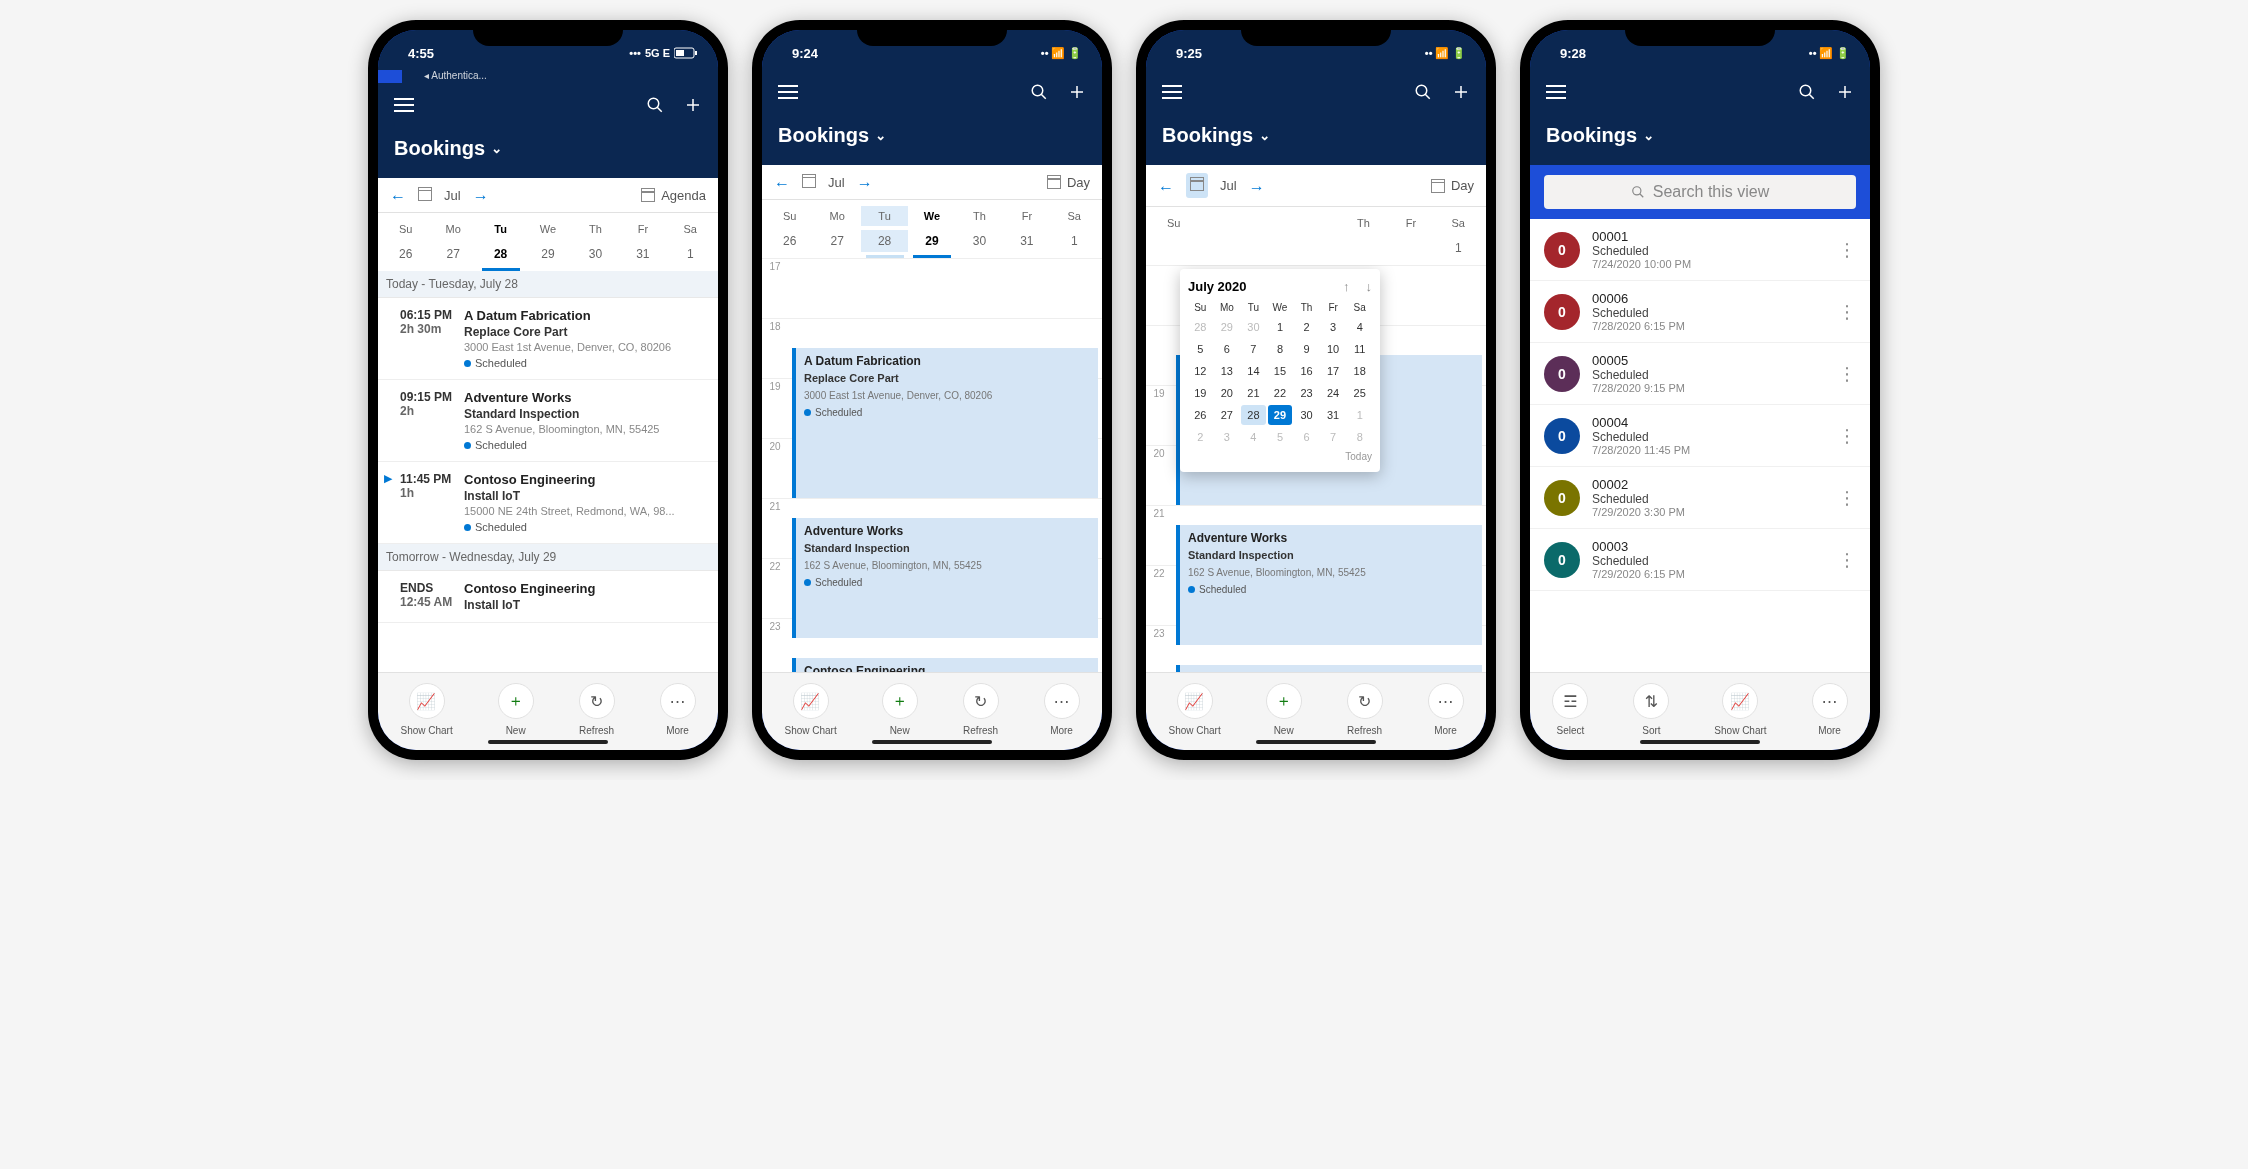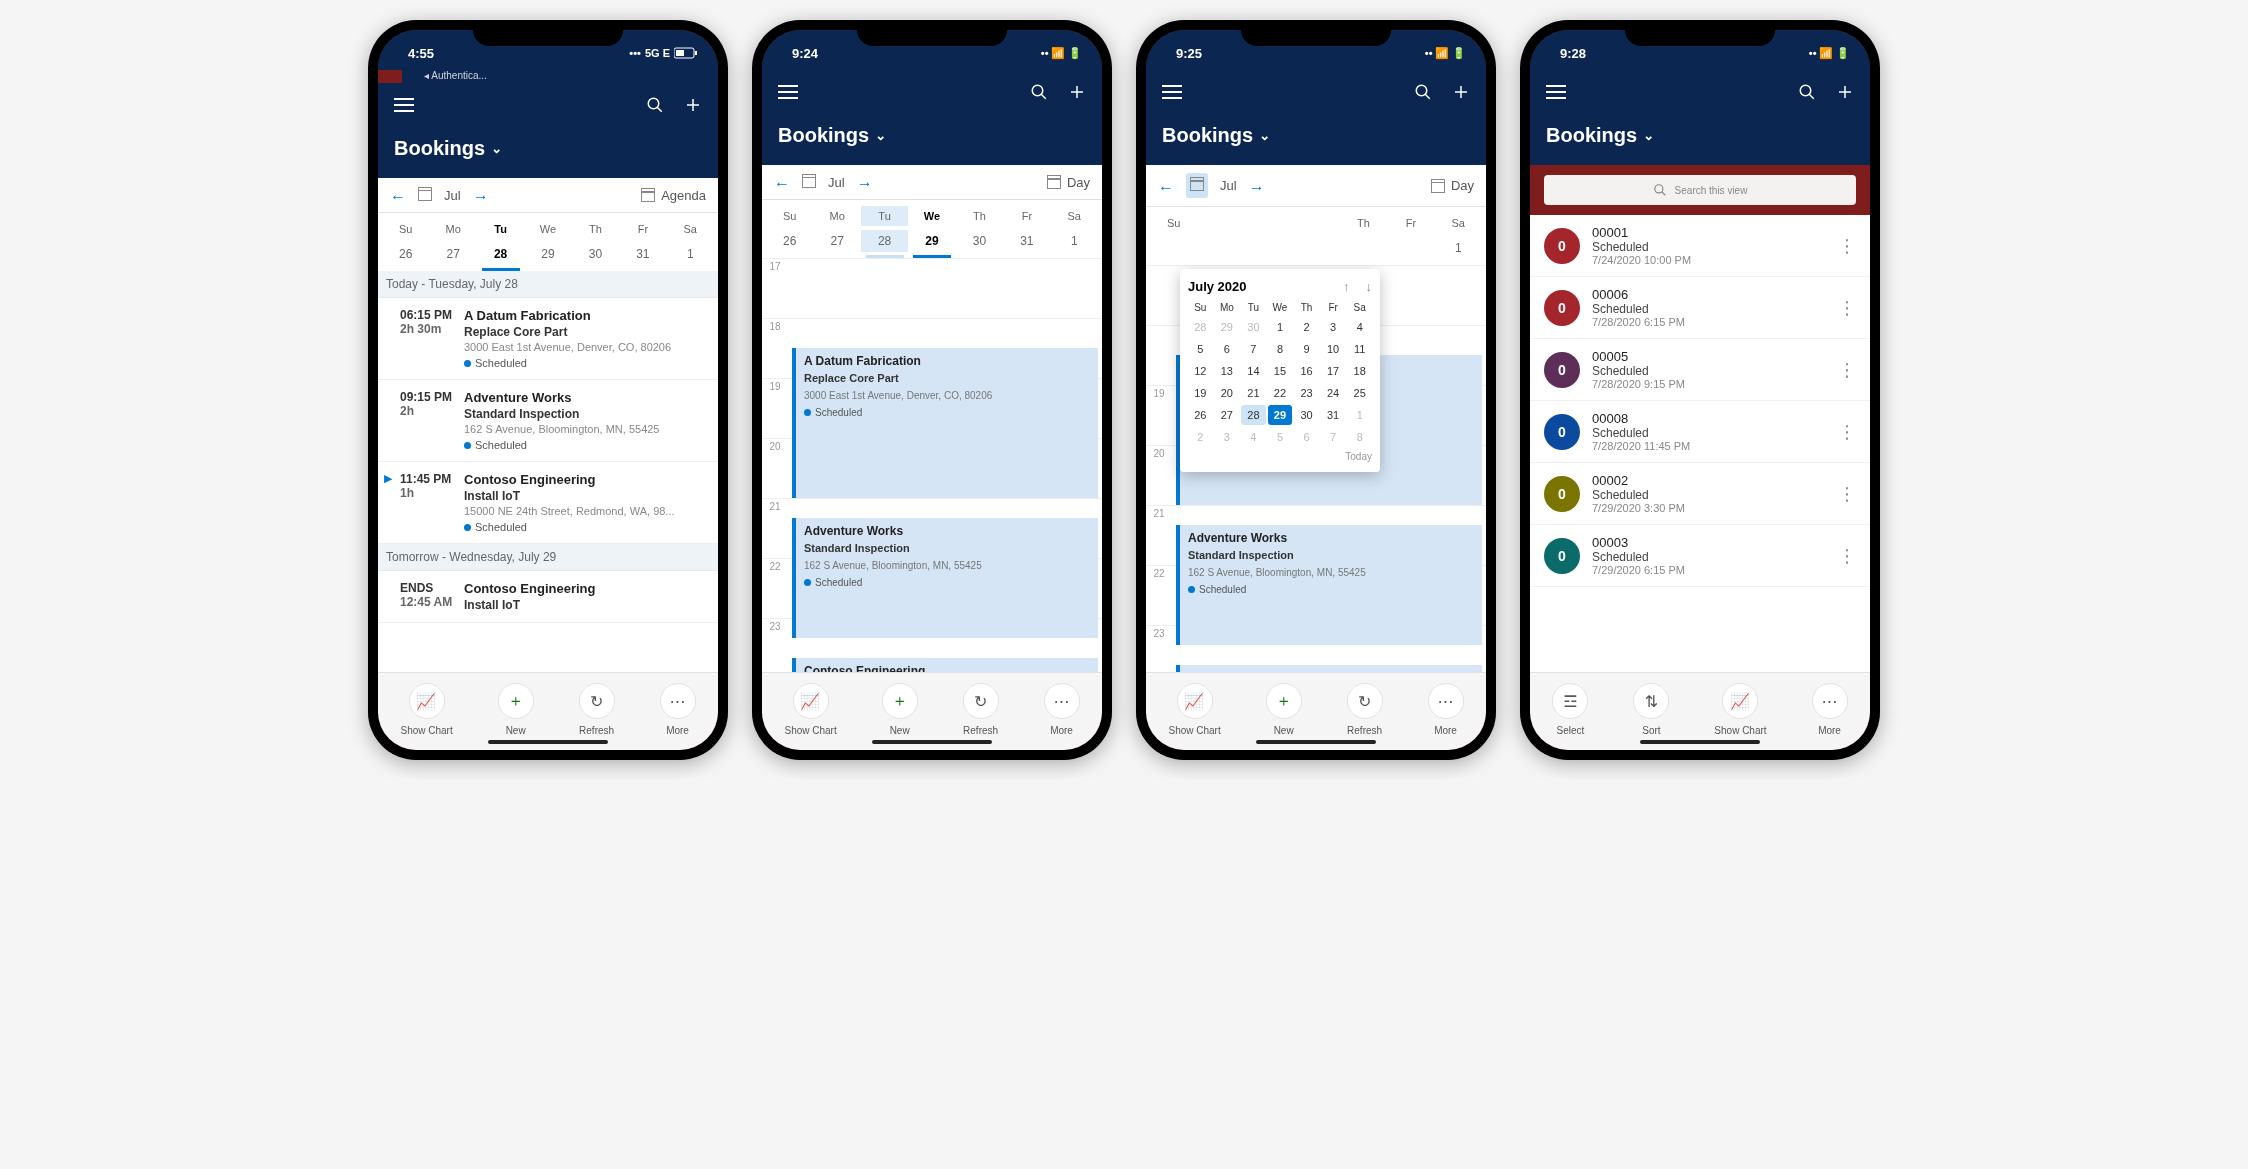--- a/index.html
+++ b/index.html
@@ -17,21 +17,21 @@
   height: 740px;
   background: #000;
   border-radius: 48px;
   padding: 10px;
   position: relative;
   box-shadow: 0 4px 20px rgba(0,0,0,0.3);
 }
 .screen {
   width: 100%;
   height: 100%;
-  background: #7f1d1d;
+  background: #1d4ed8;
   border-radius: 38px;
   overflow: hidden;
   display: flex;
   flex-direction: column;
   position: relative;
 }
 .notch {
   position: absolute;
   top: 0;
   left: 50%;
@@ -193,21 +193,21 @@
 .search-box {
   margin:10px 14px;
   background:#f3f2f1;
   border-radius:4px;
   padding:8px 12px;
   display:flex;
   align-items:center;
   justify-content:center;
   gap:8px;
   color:#888;
-  font-size:10px;
+  font-size:16px;
 }
 .list-item {
   display:flex;
   align-items:center;
   padding:10px 14px;
   gap:12px;
   border-bottom:1px solid #f0f0f0;
 }
 .avatar {
   width:36px;height:36px;border-radius:50%;
@@ -785,21 +785,21 @@
     <div class="body">
       <div class="ln1">00005</div>
       <div class="ln2">Scheduled</div>
       <div class="ln3">7/28/2020 9:15 PM</div>
     </div>
     <div class="kebab">⋮</div>
         </div>
         <div class="list-item">
     <div class="avatar" style="background:#0b4a9e">0</div>
     <div class="body">
-      <div class="ln1">00008</div>
+      <div class="ln1">00004</div>
       <div class="ln2">Scheduled</div>
       <div class="ln3">7/28/2020 11:45 PM</div>
     </div>
     <div class="kebab">⋮</div>
         </div>
         <div class="list-item">
     <div class="avatar" style="background:#7a7400">0</div>
     <div class="body">
       <div class="ln1">00002</div>
       <div class="ln2">Scheduled</div>

